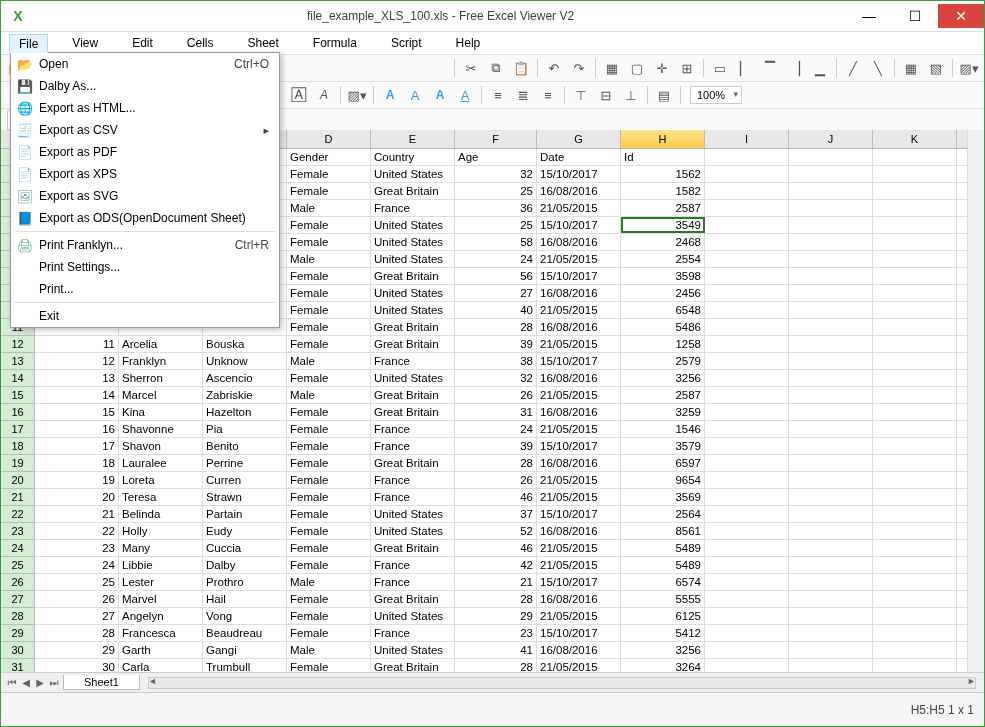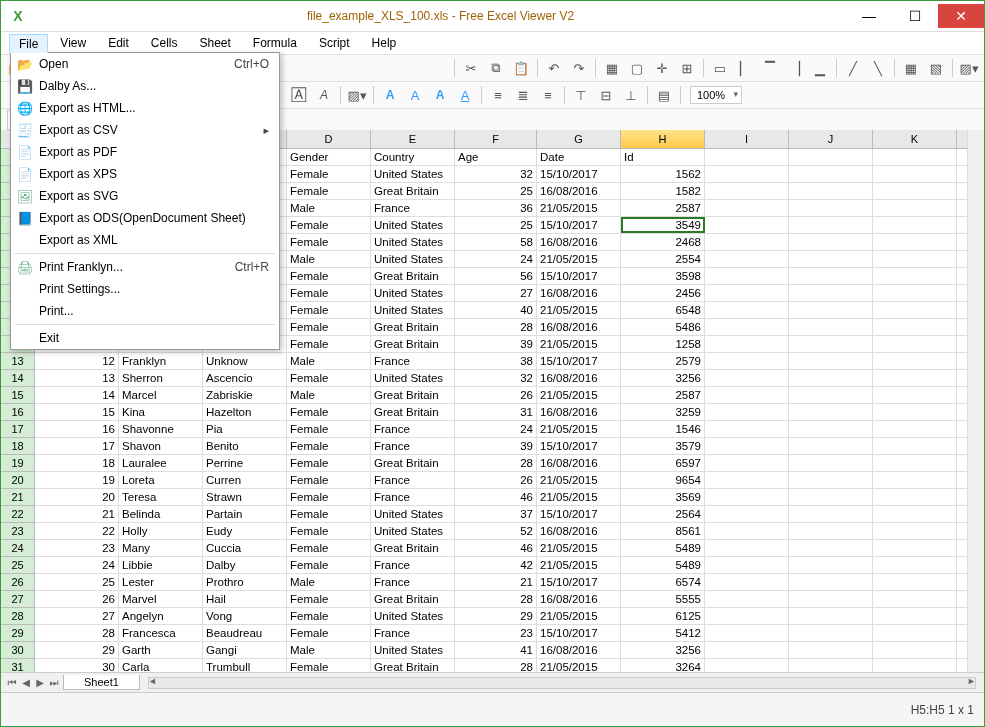--- a/index.html
+++ b/index.html
@@ -1,24 +1,24 @@
 <!DOCTYPE html>
 <html><head>
 <meta charset="utf-8">
 <style>
 * { margin: 0; padding: 0; box-sizing: border-box; font-family: "Segoe UI", Tahoma, sans-serif; font-size: 12px; }
 body { background: #fff; width: 985px; height: 727px; overflow: hidden; position: relative; }
 .window { border: 1px solid #3c9c3c; width: 100%; height: 100%; display: flex; flex-direction: column; background: #fff; }
 .titlebar { height: 30px; display: flex; align-items: center; background: #fff; }
 .titlebar .app-icon { width: 18px; height: 18px; margin: 0 8px; color: #3c9c3c; font-weight: bold; font-size: 14px; display: flex; align-items: center; justify-content: center; }
-.titlebar .title { flex: 1; text-align: center; color: #a16207; font-size: 12px; }
+.titlebar .title { flex: 1; text-align: center; color: #404040; font-size: 12px; }
 .titlebar .winbtns { display: flex; }
 .titlebar .winbtn { width: 46px; height: 24px; display: flex; align-items: center; justify-content: center; font-size: 14px; }
 .titlebar .winbtn.close { background: #d8453e; color: #fff; }
-.menubar { height: 23px; display: flex; align-items: center; border-top: 1px solid #ddd; padding-left: 8px; gap: 2px; }
+.menubar { height: 23px; display: flex; align-items: center; border-top: 1px solid #ddd; padding-left: 8px; gap: 14px; }
 .menubar .menu-item { padding: 3px 10px; cursor: default; }
 .menubar .menu-item.open { border: 1px solid #a8d8ff; background: #e5f3ff; padding: 2px 9px; border-bottom: none; position: relative; z-index: 11; }
 .toolbar-row { height: 27px; display: flex; align-items: center; border-top: 1px solid #ddd; padding: 0 4px; gap: 3px; background: #fafafa; overflow: hidden; }
 .toolbar-icon { width: 22px; height: 22px; display: flex; align-items: center; justify-content: center; cursor: default; font-size: 13px; color: #555; }
 .tb-sep { width: 1px; height: 18px; background: #ccc; margin: 0 2px; }
 .zoom-box { border: 1px solid #ccc; padding: 2px 16px 2px 6px; background: #fff; margin-left: 4px; font-size: 11px; position: relative; }
 .zoom-box::after { content:"▾"; position:absolute; right:3px; top:2px; font-size:9px; color:#666; }
 .cellref-bar { height: 22px; display: flex; align-items: center; border-top: 1px solid #ddd; background: #fafafa; }
 .cellref-box { width: 80px; border: 1px solid #ccc; background: #fff; padding: 2px 6px; margin-left: 6px; position: relative; }
 .cellref-box::after { content:"▾"; position:absolute; right:3px; top:3px; font-size:8px; color:#666; }
@@ -655,24 +655,20 @@
       <span class="mi-label">Export as XPS</span>
     </div>
     <div class="mi">
       <span class="mi-icon">🖼</span>
       <span class="mi-label">Export as SVG</span>
     </div>
     <div class="mi">
       <span class="mi-icon">📘</span>
       <span class="mi-label">Export as ODS(OpenDocument Sheet)</span>
     </div>
-    <div class="mi">
-      <span class="mi-icon"></span>
-      <span class="mi-label">Export as XML</span>
-    </div>
     <div class="sep"></div>
     <div class="mi">
       <span class="mi-icon">🖨</span>
       <span class="mi-label">Print Franklyn...</span>
       <span class="mi-accel">Ctrl+R</span>
     </div>
     <div class="mi">
       <span class="mi-icon"></span>
       <span class="mi-label">Print Settings...</span>
     </div>

